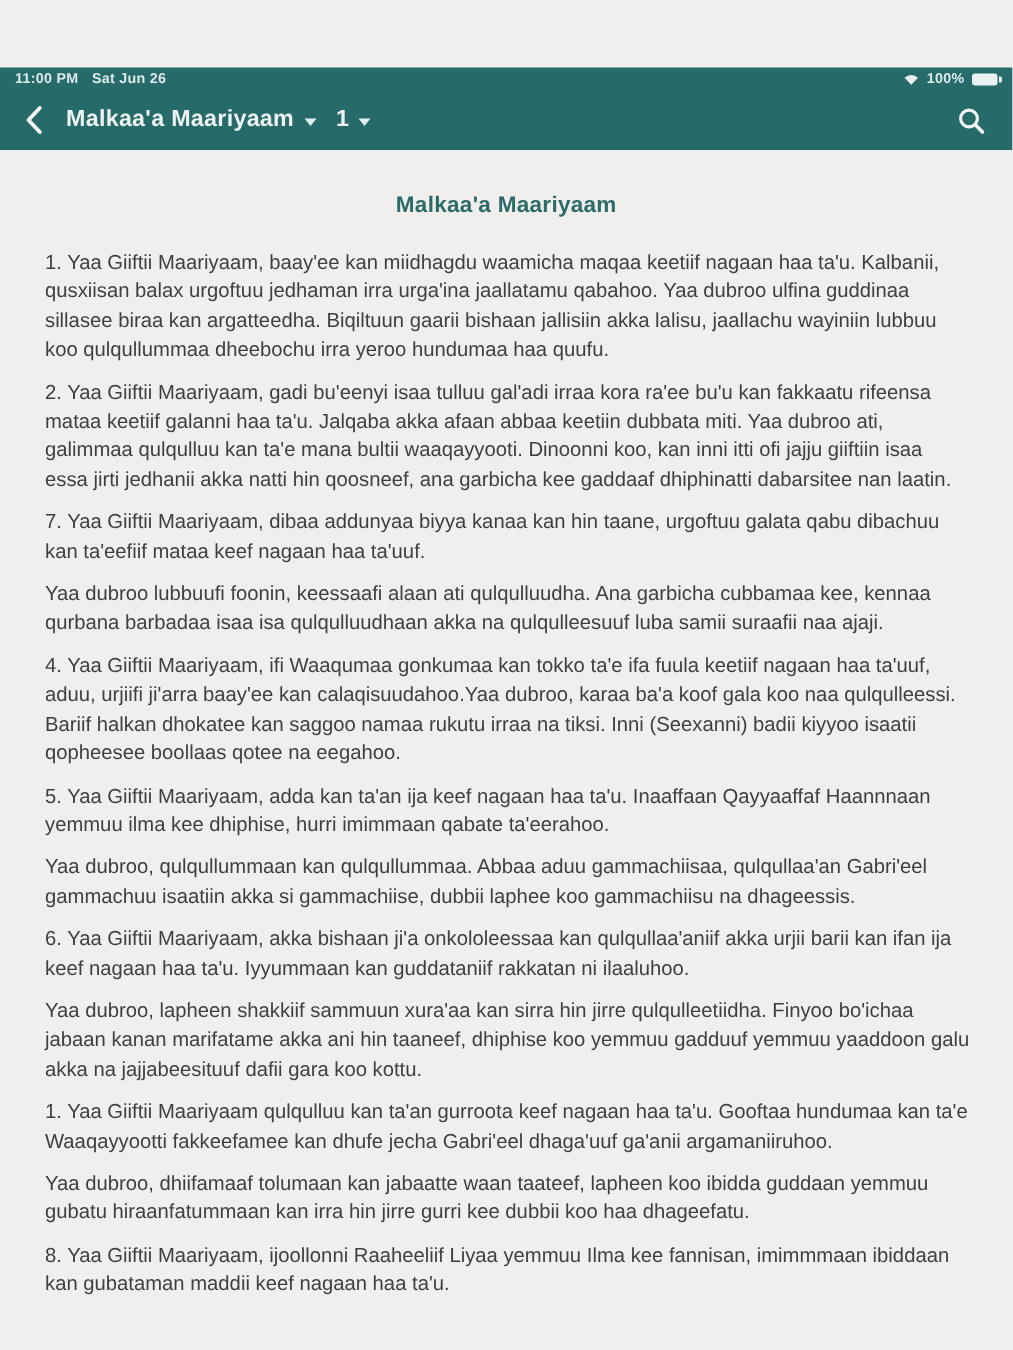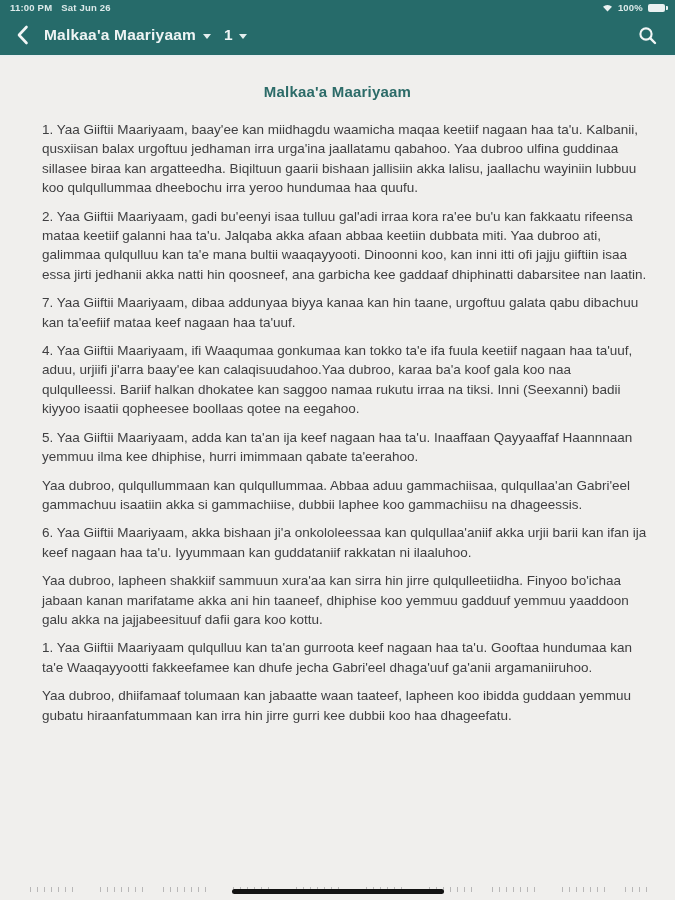--- a/index.html
+++ b/index.html
@@ -14,20 +14,21 @@
   .statusbar {
     height: 15px;
     background: #266b6a;
     color: #ddeaea;
     font-size: 9.5px;
     font-weight: bold;
     display: flex;
     align-items: center;
     padding: 0 10px;
     letter-spacing: .2px;
+    margin-top: 45px;
   }
   .statusbar .left { display: flex; gap: 9px; align-items: center; }
   .statusbar .right { margin-left: auto; display: flex; gap: 5px; align-items: center; justify-content: center; }
   .wifi { width: 11px; height: 9px; }
   .battery-body {
     width: 17px; height: 8px;
     border-radius: 2px;
     background: #e9f1f1;
     position: relative;
     display: inline-block;
@@ -93,21 +94,21 @@
   }
   .content-title {
     text-align: center;
     color: #2c6b68;
     font-size: 15px;
     font-weight: bold;
     margin-top: 25px;
     margin-bottom: 20px;
     letter-spacing: .2px;
   }
-  .text-area { padding: 0 28px 0 42px; }
+  .text-area { padding: 0 28px 0 30px; }
   .text-area p {
     color: #3f3f41;
     font-size: 13.5px;
     line-height: 19.4px;
     margin-bottom: 9px;
     text-align: left;
   }
 
   
   .clipped-line {
@@ -183,24 +184,26 @@
 
 <div class="header-edge"></div>
 
 <div class="page">
   <div class="content-title">Malkaa'a Maariyaam</div>
 
   <div class="text-area">
     <p>1. Yaa Giiftii Maariyaam, baay'ee kan miidhagdu waamicha maqaa keetiif nagaan haa ta'u. Kalbanii, qusxiisan balax urgoftuu jedhaman irra urga'ina jaallatamu qabahoo. Yaa dubroo ulfina guddinaa sillasee biraa kan argatteedha. Biqiltuun gaarii bishaan jallisiin akka lalisu, jaallachu wayiniin lubbuu koo qulqullummaa dheebochu irra yeroo hundumaa haa quufu.</p>
     <p>2. Yaa Giiftii Maariyaam, gadi bu'eenyi isaa tulluu gal'adi irraa kora ra'ee bu'u kan fakkaatu rifeensa mataa keetiif galanni haa ta'u. Jalqaba akka afaan abbaa keetiin dubbata miti. Yaa dubroo ati, galimmaa qulqulluu kan ta'e mana bultii waaqayyooti. Dinoonni koo, kan inni itti ofi jajju giiftiin isaa essa jirti jedhanii akka natti hin qoosneef, ana garbicha kee gaddaaf dhiphinatti dabarsitee nan laatin.</p>
     <p>7. Yaa Giiftii Maariyaam, dibaa addunyaa biyya kanaa kan hin taane, urgoftuu galata qabu dibachuu kan ta'eefiif mataa keef nagaan haa ta'uuf.</p>
+    <p>Yaa dubroo lubbuufi foonin, keessaafi alaan ati qulqulluudha. Ana garbicha cubbamaa kee, kennaa qurbana barbadaa isaa isa qulqulluudhaan akka na qulqulleesuuf luba samii suraafii naa ajaji.</p>
     <p>4. Yaa Giiftii Maariyaam, ifi Waaqumaa gonkumaa kan tokko ta'e ifa fuula keetiif nagaan haa ta'uuf, aduu, urjiifi ji'arra baay'ee kan calaqisuudahoo.Yaa dubroo, karaa ba'a koof gala koo naa qulqulleessi. Bariif halkan dhokatee kan saggoo namaa rukutu irraa na tiksi. Inni (Seexanni) badii kiyyoo isaatii qopheesee boollaas qotee na eegahoo.</p>
     <p>5. Yaa Giiftii Maariyaam, adda kan ta'an ija keef nagaan haa ta'u. Inaaffaan Qayyaaffaf Haannnaan yemmuu ilma kee dhiphise, hurri imimmaan qabate ta'eerahoo.</p>
     <p>Yaa dubroo, qulqullummaan kan qulqullummaa. Abbaa aduu gammachiisaa, qulqullaa'an Gabri'eel gammachuu isaatiin akka si gammachiise, dubbii laphee koo gammachiisu na dhageessis.</p>
     <p>6. Yaa Giiftii Maariyaam, akka bishaan ji'a onkololeessaa kan qulqullaa'aniif akka urjii barii kan ifan ija keef nagaan haa ta'u. Iyyummaan kan guddataniif rakkatan ni ilaaluhoo.</p>
     <p>Yaa dubroo, lapheen shakkiif sammuun xura'aa kan sirra hin jirre qulqulleetiidha. Finyoo bo'ichaa jabaan kanan marifatame akka ani hin taaneef, dhiphise koo yemmuu gadduuf yemmuu yaaddoon galu akka na jajjabeesituuf dafii gara koo kottu.</p>
     <p>1. Yaa Giiftii Maariyaam qulqulluu kan ta'an gurroota keef nagaan haa ta'u. Gooftaa hundumaa kan ta'e Waaqayyootti fakkeefamee kan dhufe jecha Gabri'eel dhaga'uuf ga'anii argamaniiruhoo.</p>
     <p>Yaa dubroo, dhiifamaaf tolumaan kan jabaatte waan taateef, lapheen koo ibidda guddaan yemmuu gubatu hiraanfatummaan kan irra hin jirre gurri kee dubbii koo haa dhageefatu.</p>
+    <p>8. Yaa Giiftii Maariyaam, ijoollonni Raaheeliif Liyaa yemmuu Ilma kee fannisan, imimmmaan ibiddaan kan gubataman maddii keef nagaan haa ta'u.</p>
   </div>
 
   <div class="clipped-line"></div>
   <div class="home-indicator"></div>
 </div>
 
 </body></html>

